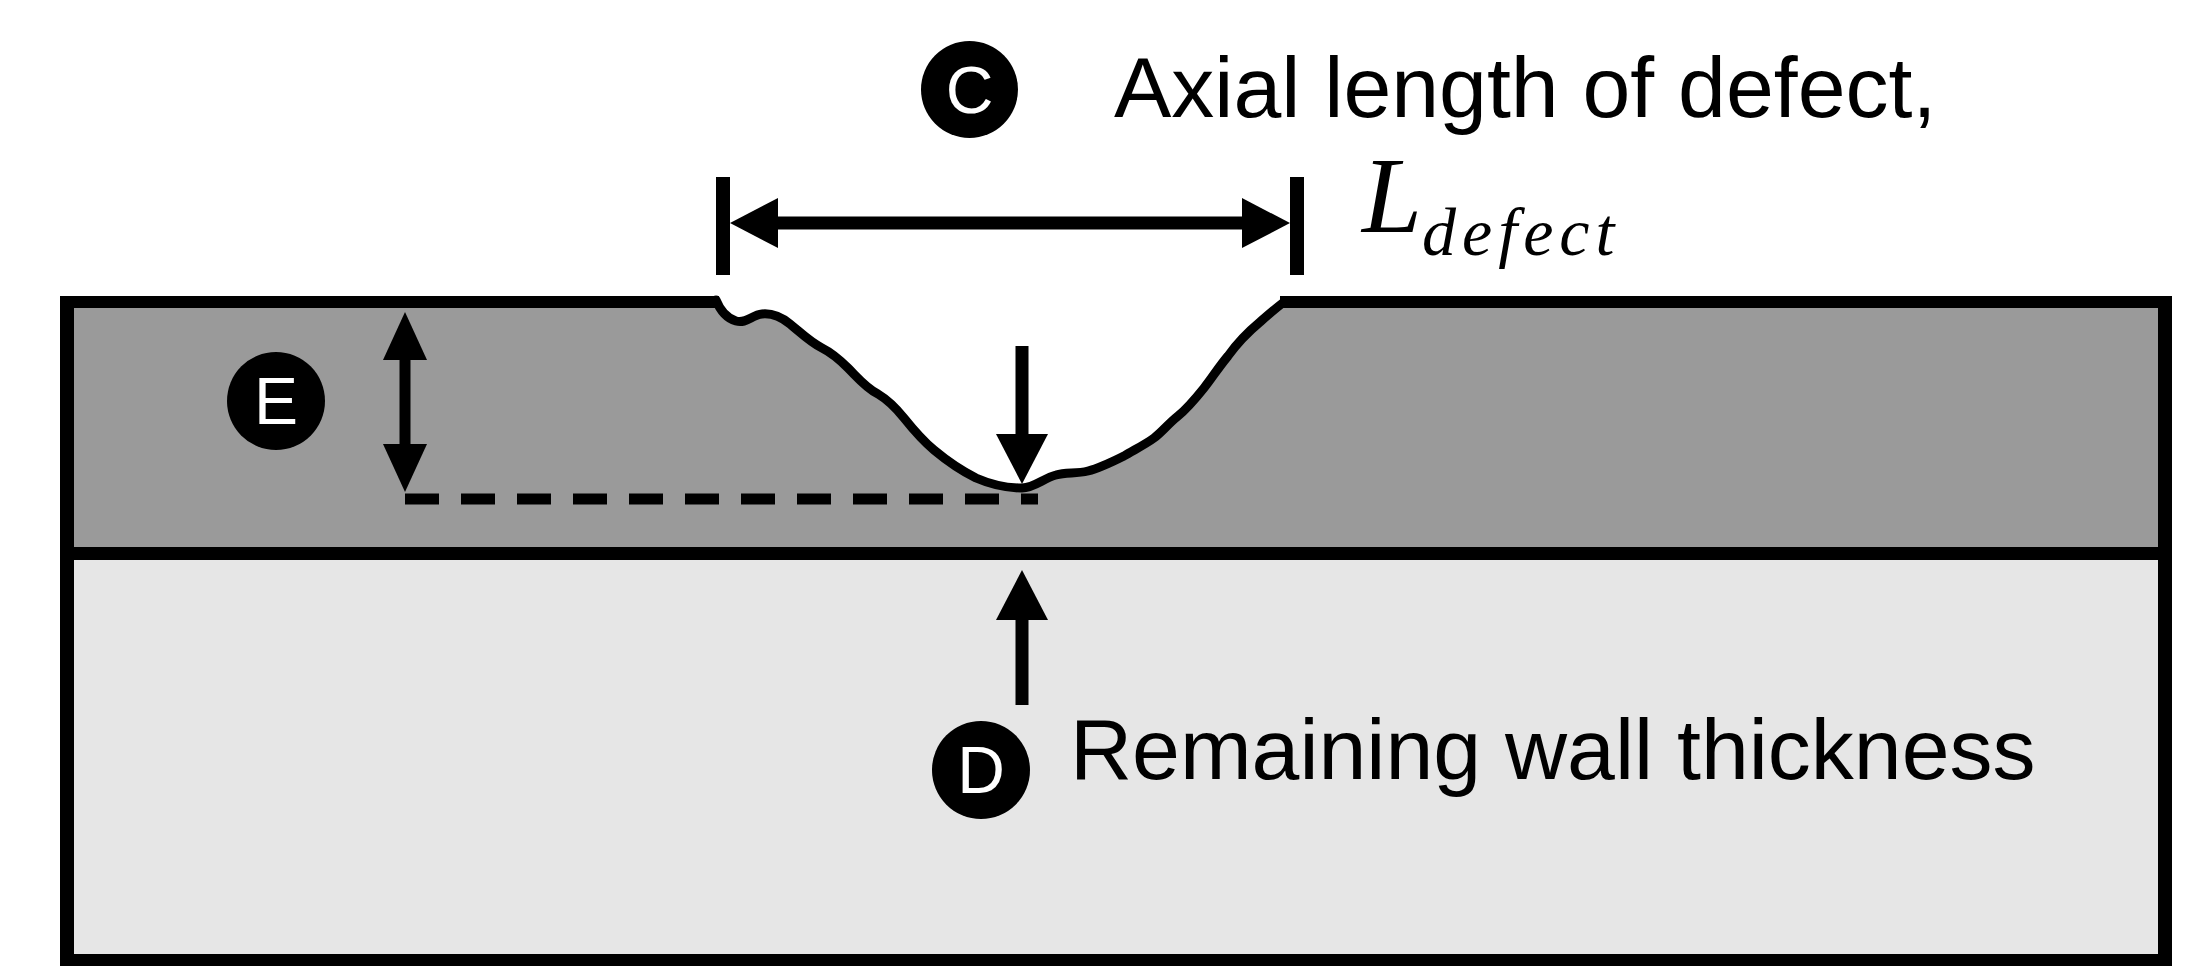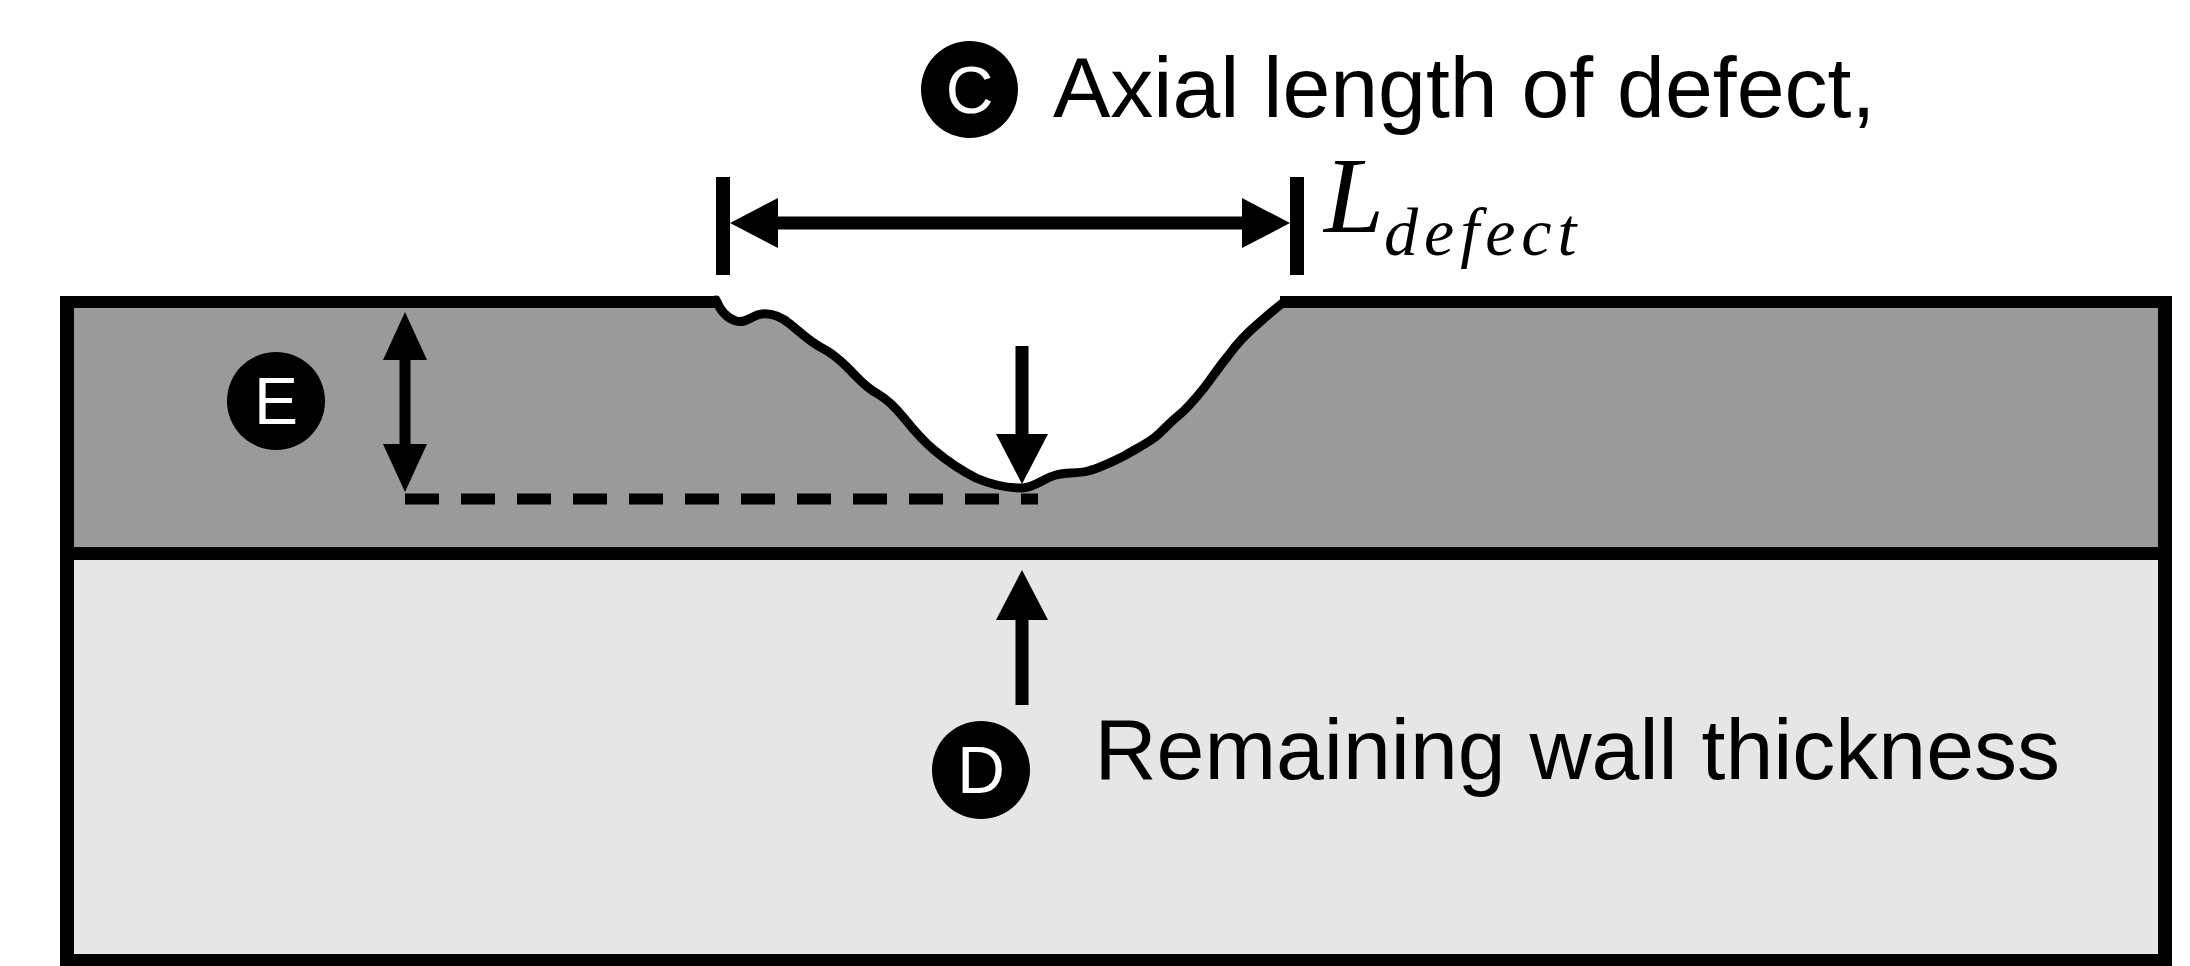--- a/index.html
+++ b/index.html
@@ -12,34 +12,34 @@
   }
   .stage svg{position:absolute;left:0;top:0;}
   .lbl{
     position:absolute;
     color:var(--outline,#000);
     font-size:86px;
     line-height:1;
     white-space:nowrap;
   }
   .lbl-defect-depth{left:76px;top:186px;}
-  .lbl-axial{left:1053px;top:44px;}
+  .lbl-axial{left:1114px;top:44px;}
   .formula{
     position:absolute;
     font-family:"Liberation Serif",serif;
     font-style:italic;
     color:var(--outline,#000);
     white-space:nowrap;
   }
-  .formula-ldefect{left:1324px;top:142px;line-height:108px;}
+  .formula-ldefect{left:1362px;top:142px;line-height:108px;}
   .formula-ldefect .f-main{font-size:108px;}
   .formula-ldefect .f-sub{font-size:68px;vertical-align:-0.34em;letter-spacing:6px;}
   .lbl-remaining{
     left:1070px;top:706px;width:990px;
-    text-align:right;white-space:normal;
+    text-align:left;white-space:normal;
   }
   .lbl-remaining .line{line-height:86px;}
   .f-inline{font-family:"Liberation Serif",serif;font-style:italic;font-size:88px;}
   .f-inline-sub{font-family:"Liberation Serif",serif;font-style:italic;font-size:56px;vertical-align:-0.32em;}
   .badge{
     position:absolute;
     width:98px;height:98px;
     background:var(--badge-bg,#000);
     color:var(--badge-fg,#fff);
     border-radius:50%;

